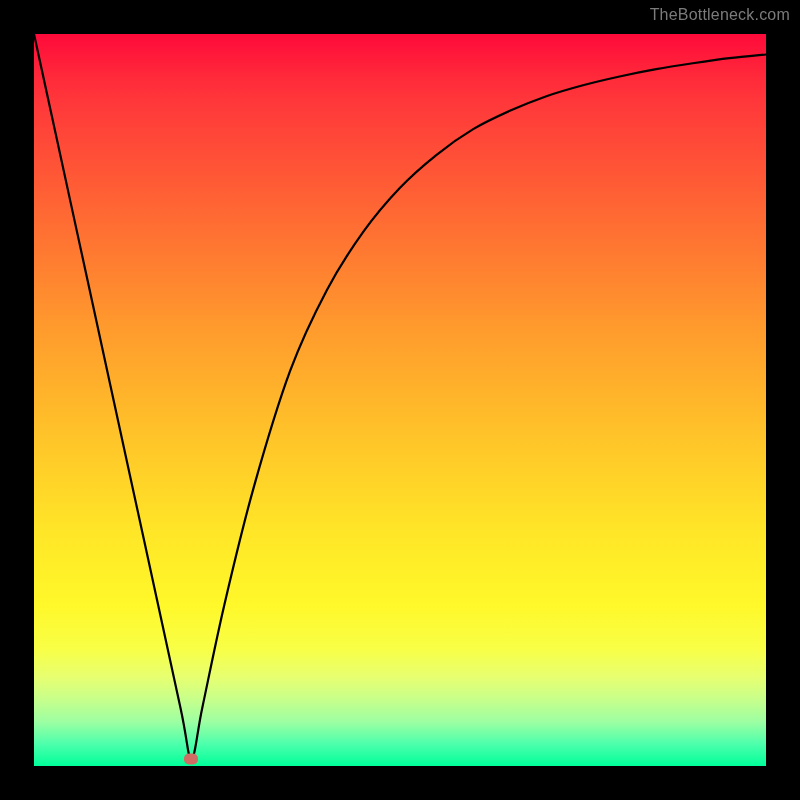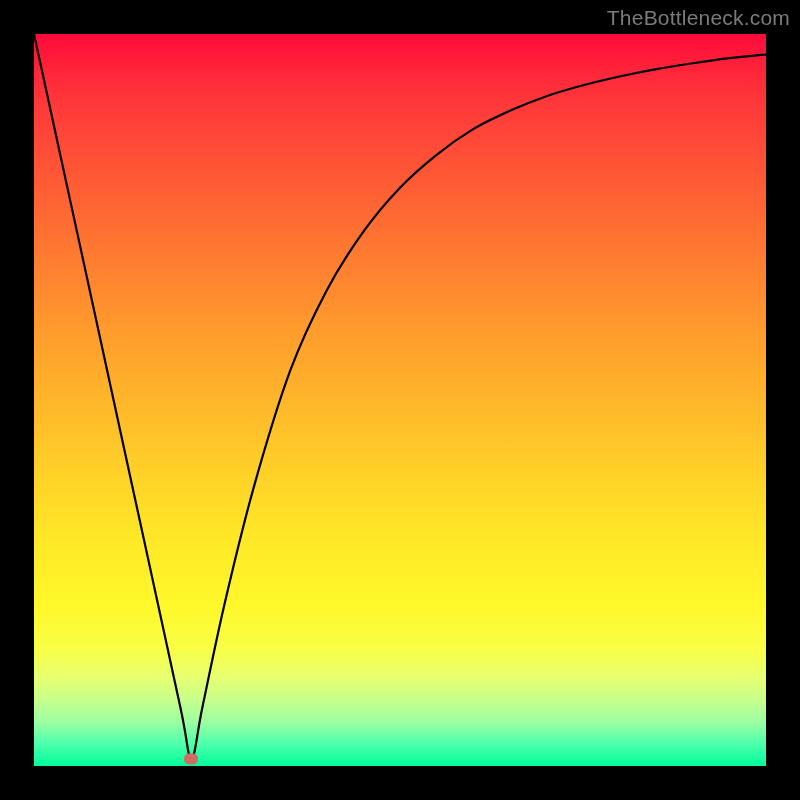--- a/index.html
+++ b/index.html
@@ -38,21 +38,21 @@
       #c6ff8c 91%,
       #9cffa2 94%,
       #4dffac 97%,
       #00ff99 100%
     );
   }
   .watermark {
     position: absolute;
     top: 6px;
     right: 10px;
-    font-size: 21px;
+    font-size: 16px;
     font-weight: 400;
     color: #7b7b7b;
     letter-spacing: 0.2px;
     user-select: none;
   }
   svg.curve {
     position: absolute;
     left: 0;
     top: 0;
     width: 732px;

